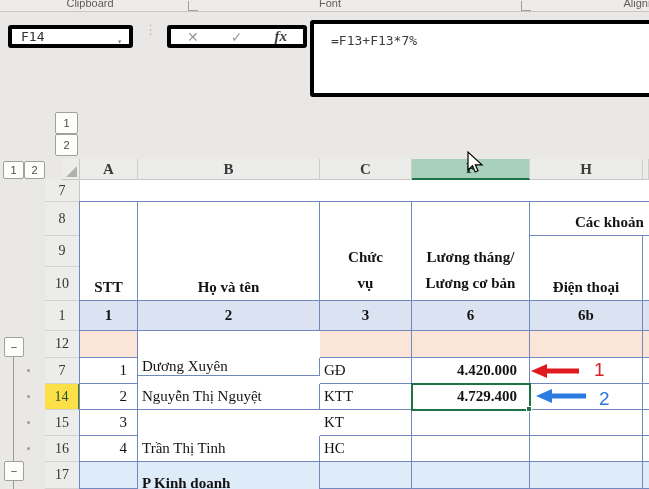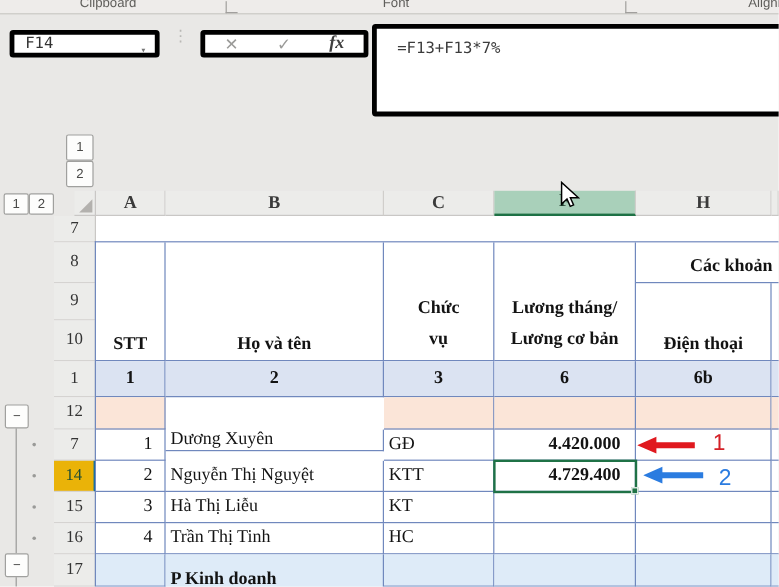--- a/index.html
+++ b/index.html
@@ -43,21 +43,21 @@
   #gridwhite{left:80px;top:180px;width:569px;height:309px;background:#fff;}
   #selall{left:62px;top:159px;width:18px;height:21px;background:#ececea;border-right:1px solid #c9c7c5;border-bottom:1px solid #c9c7c5;}
   #selall .tri{position:absolute;right:2px;bottom:2px;width:0;height:0;border-left:11px solid transparent;border-bottom:11px solid #b3b1ae;}
   .colhdr{top:159px;height:21px;background:#ececea;border-right:1px solid #d0cecb;border-bottom:1px solid #c9c7c5;
           font-family:"Liberation Serif",serif;font-weight:600;font-size:15px;color:#3a3a3a;
           display:flex;align-items:center;justify-content:center;}
   #ch-f{background:#a9d0ba;border-bottom:2px solid #1e7145;color:#1d3b2b;}
   .rowhdr{left:45px;width:35px;background:#ececea;border-right:1px solid #c9c7c5;border-bottom:1px solid #d5d3d1;
           font-family:"Liberation Serif",serif;font-size:14px;color:#333;
           display:flex;align-items:center;justify-content:center;}
-  #rh-14{background:#eab308;border-right:2px solid #0369a1;color:#1e4d34;}
+  #rh-14{background:#fde047;border-right:2px solid #4d7c0f;color:#1e4d34;}
 
   
   .cell{position:absolute;box-sizing:border-box;border-right:1px solid #7088bd;border-bottom:1px solid #7088bd;
         font-family:"Liberation Serif","DejaVu Serif",serif;font-size:15px;color:#131313;
         display:flex;align-items:center;justify-content:center;padding:1px 4px;overflow:hidden;}
   .bold{font-weight:bold;font-family:Liberation Serif, serif;}
   .al{justify-content:flex-start;}
   .ar{justify-content:flex-end;}
   .bottom{align-items:flex-end;padding-bottom:4px;}
   .hdr2{white-space:pre-line;text-align:center;line-height:1.75;}
@@ -175,21 +175,20 @@
   <div class="cell noright" style="left:643px;top:358px;width:6px;height:26px;"></div>
 
   <div class="cell ar" style="left:80px;top:384px;width:58px;height:26px;padding-right:10px;">2</div>
   <div class="cell al" style="left:320px;top:384px;width:92px;height:26px;">KTT</div>
   <div class="cell al" style="left:138px;top:384px;width:182px;height:26px;">Nguyễn Thị Nguyệt</div>
   <div class="cell bold ar" style="left:412px;top:384px;width:118px;height:26px;padding-right:12px;">4.729.400</div>
   <div class="cell" style="left:530px;top:384px;width:113px;height:26px;"></div>
   <div class="cell noright" style="left:643px;top:384px;width:6px;height:26px;"></div>
 
   <div class="cell ar" style="left:80px;top:410px;width:58px;height:26px;padding-right:10px;">3</div>
-  <div class="cell al" style="left:138px;top:410px;width:182px;height:26px;">Hà Thị Liễu</div>
   <div class="cell al" style="left:320px;top:410px;width:92px;height:26px;">KT</div>
   <div class="cell ar" style="left:412px;top:410px;width:118px;height:26px;"></div>
   <div class="cell" style="left:530px;top:410px;width:113px;height:26px;"></div>
   <div class="cell noright" style="left:643px;top:410px;width:6px;height:26px;"></div>
 
   <div class="cell ar" style="left:80px;top:436px;width:58px;height:26px;padding-right:10px;">4</div>
   <div class="cell al" style="left:138px;top:436px;width:182px;height:26px;">Trần Thị Tinh</div>
   <div class="cell al" style="left:320px;top:436px;width:92px;height:26px;">HC</div>
   <div class="cell ar" style="left:412px;top:436px;width:118px;height:26px;"></div>
   <div class="cell" style="left:530px;top:436px;width:113px;height:26px;"></div>

